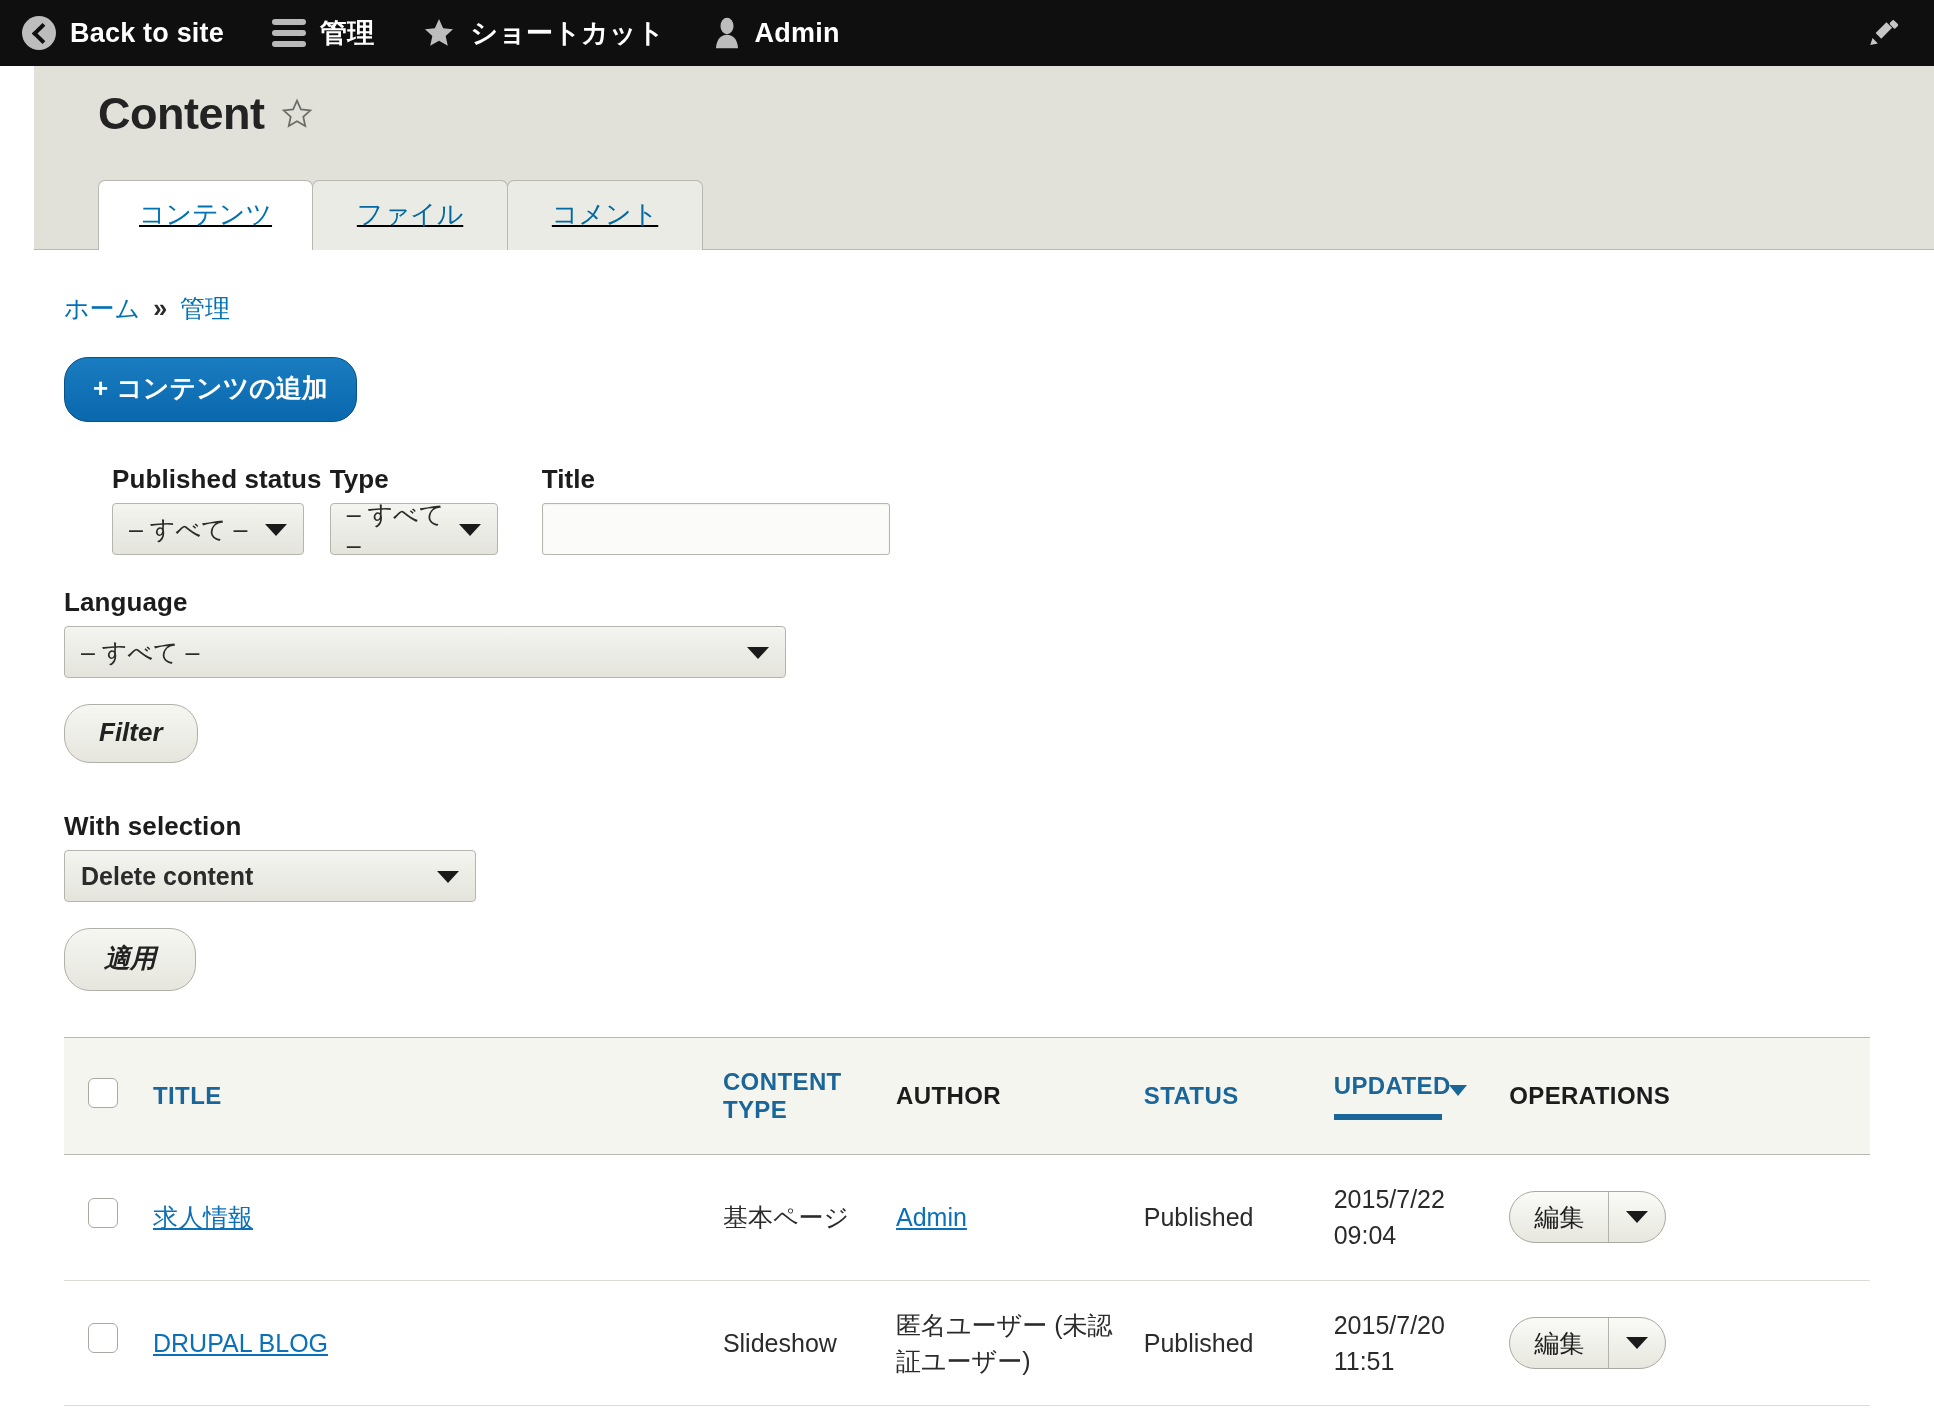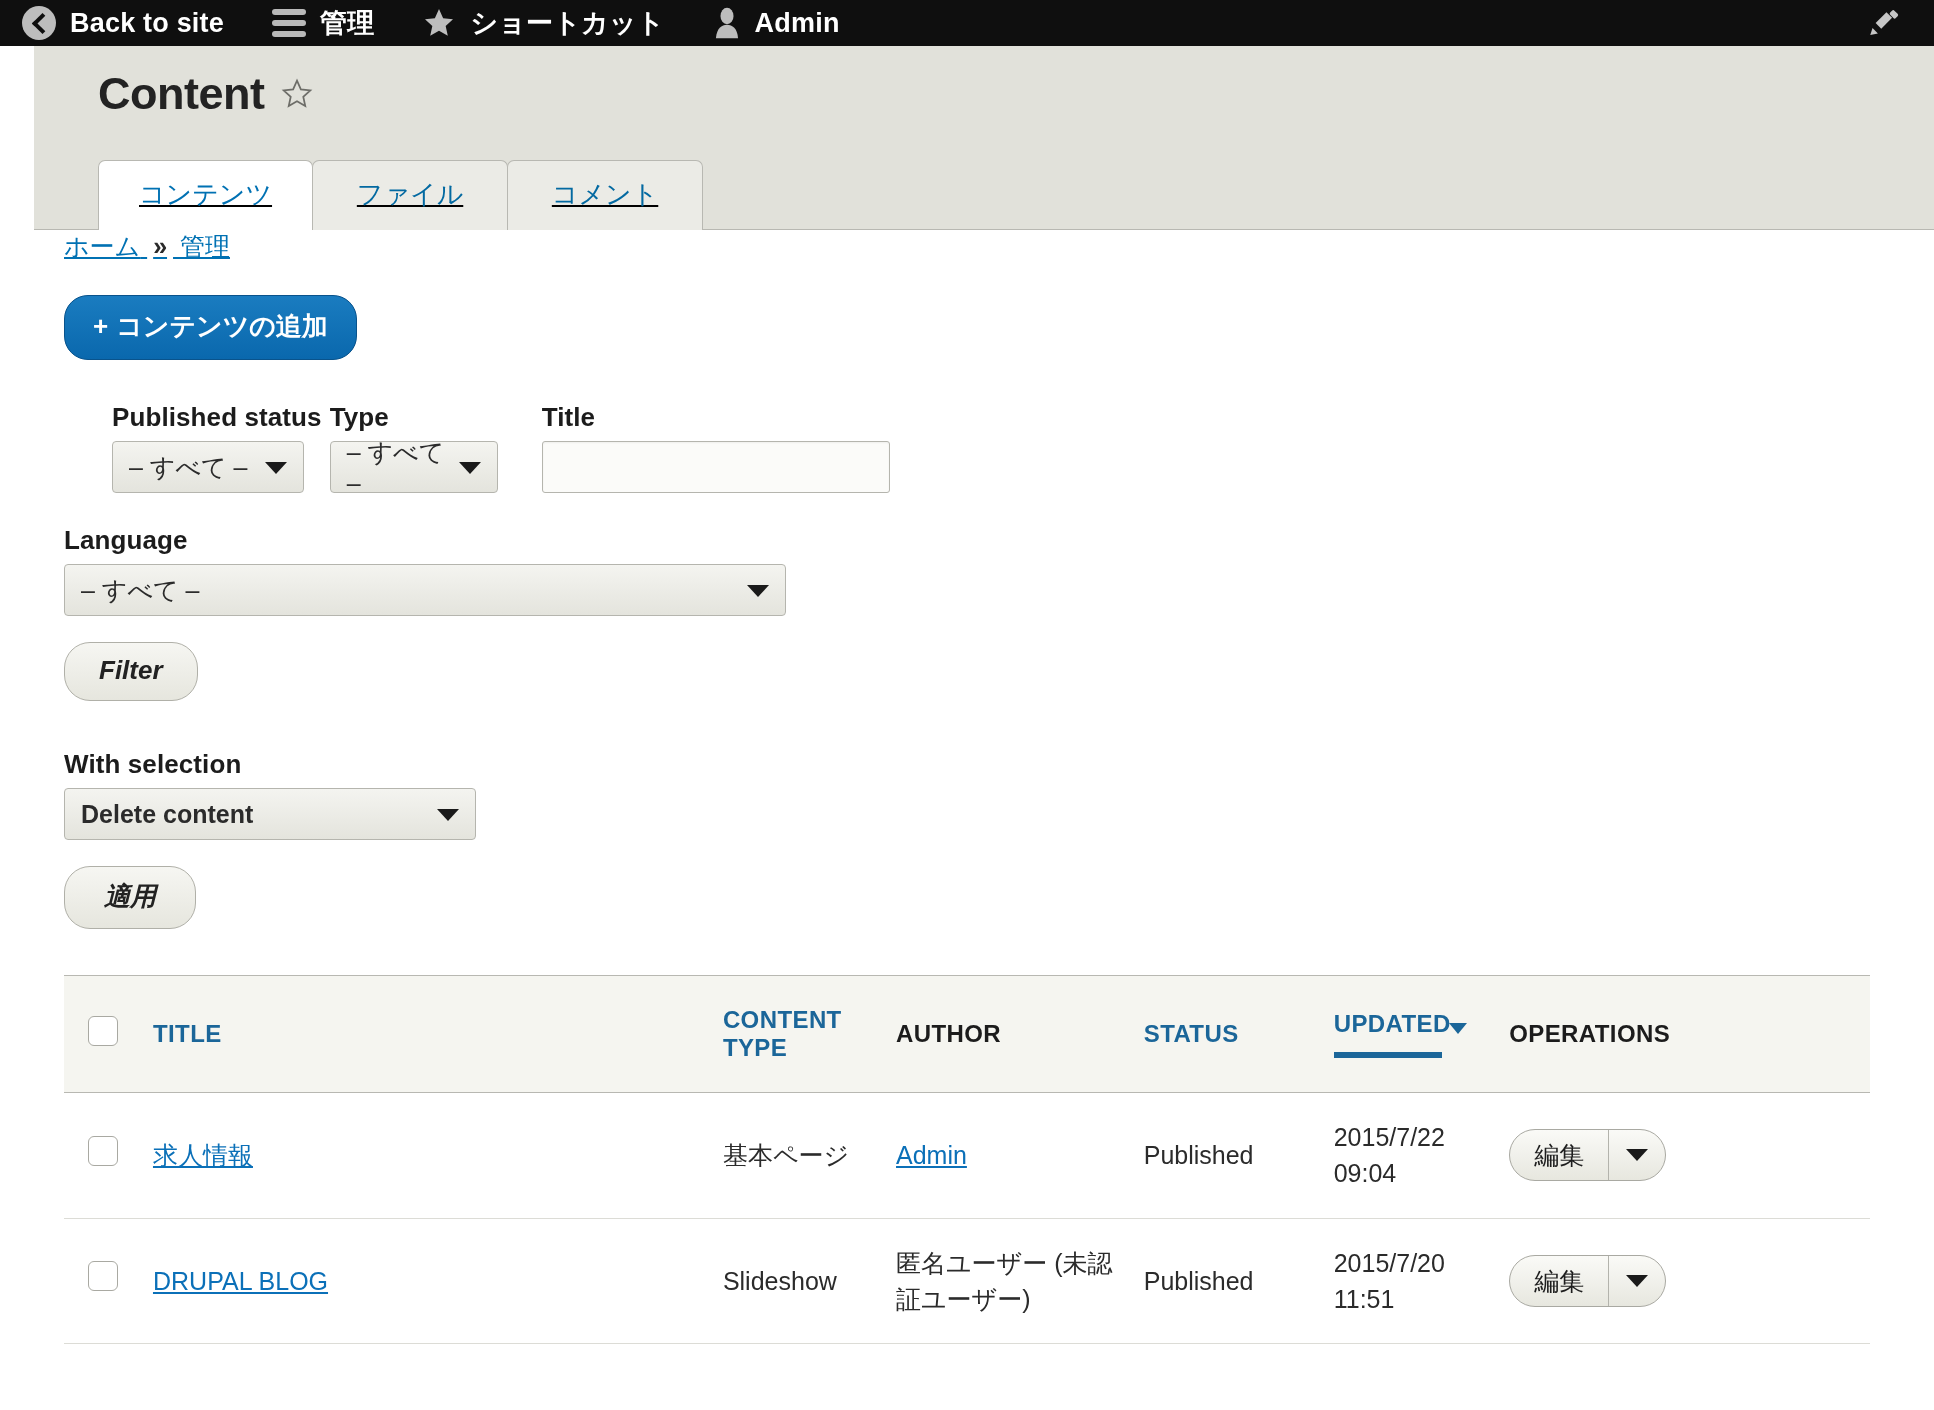--- a/index.html
+++ b/index.html
@@ -6,21 +6,21 @@
   html, body {
     margin: 0; padding: 0;
     width: 1934px; height: 1410px;
     background: #fff;
     font-family: "Liberation Sans", "DejaVu Sans", sans-serif;
     overflow: hidden;
   }
 
   
   .toolbar {
-    height: 46px;
+    height: 66px;
     background: #0f0f0f;
     display: flex;
     align-items: center;
     padding: 0 0 0 22px;
     position: relative;
   }
   .tb-item {
     display: flex;
     align-items: center;
     gap: 14px;
@@ -98,23 +98,23 @@
     z-index: 2;
   }
   .tab.active::after {
     content: ""; position: absolute; left: 0; right: 0; bottom: -2px; height: 3px; background: #fff;
   }
 
   
   .content { padding: 0 64px; background: #fff; }
 
   .breadcrumb {
+    padding-top: 42px;
     font-size: 25px;
     color: #0071b3;
-    text-decoration: underline;
   }
   .breadcrumb .sep { color: #2b2b2b; margin: 0 6px; font-weight: bold; }
 
   .add-btn {
     display: inline-flex;
     align-items: center;
     margin-top: 32px;
     background: #0f71b5;
     background-image: linear-gradient(#1a7cc0, #0a68ad);
     color: #fff;

